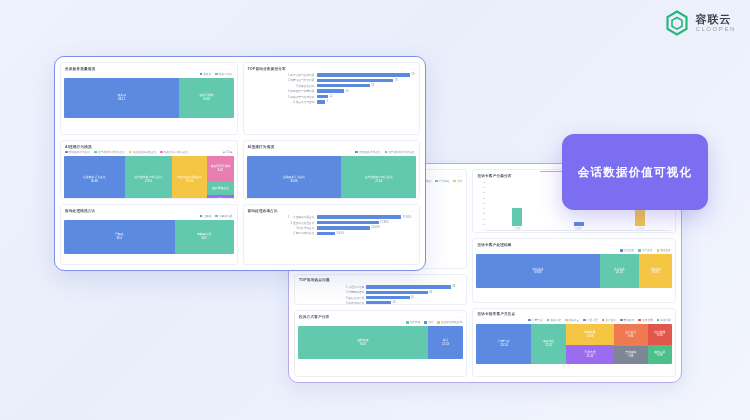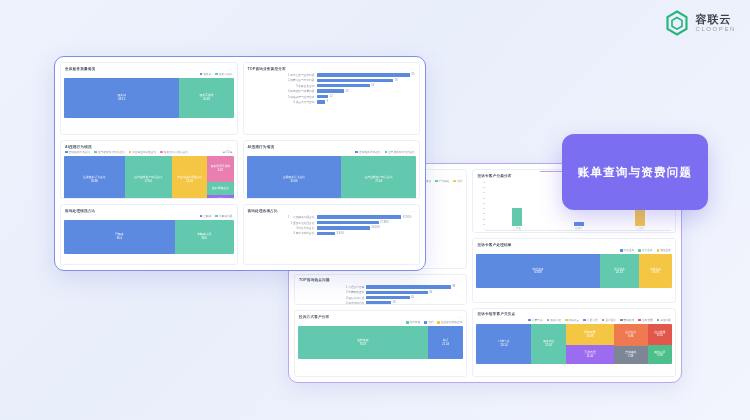--- a/index.html
+++ b/index.html
@@ -567,14 +567,14 @@
             </div>
         </div>
       </div>
     </div>
 
   </div>
 </div>
 
 <div class="connector"></div>
 <div class="callout">
-  <span>账单查询与资费问题</span>
+  <span>会话数据价值可视化</span>
 </div>
 
 </body></html>

